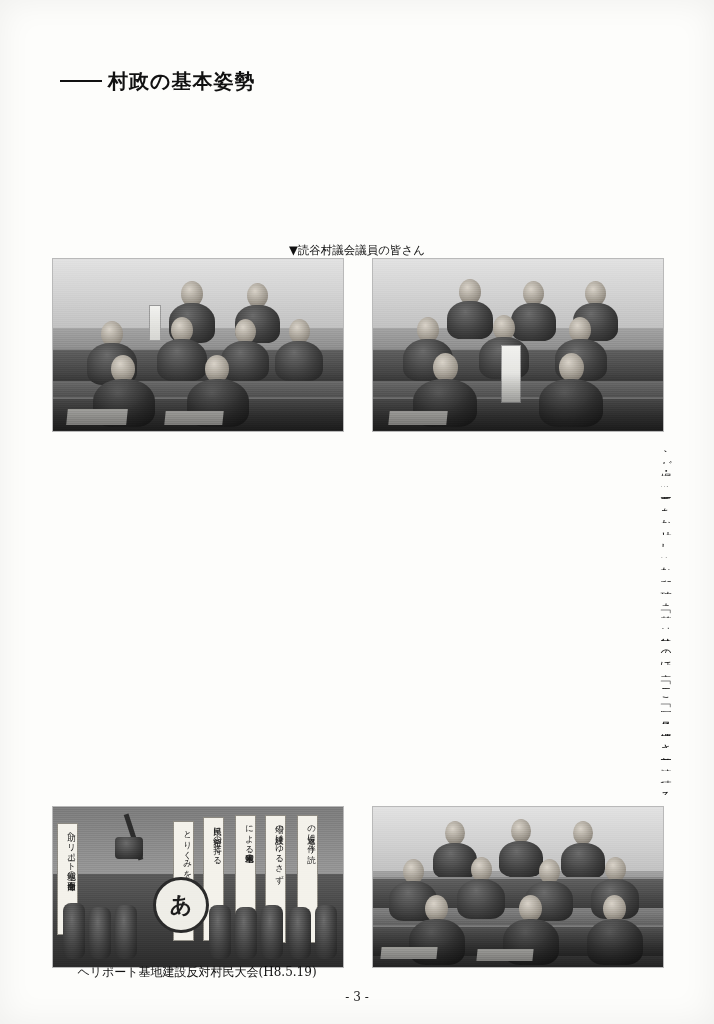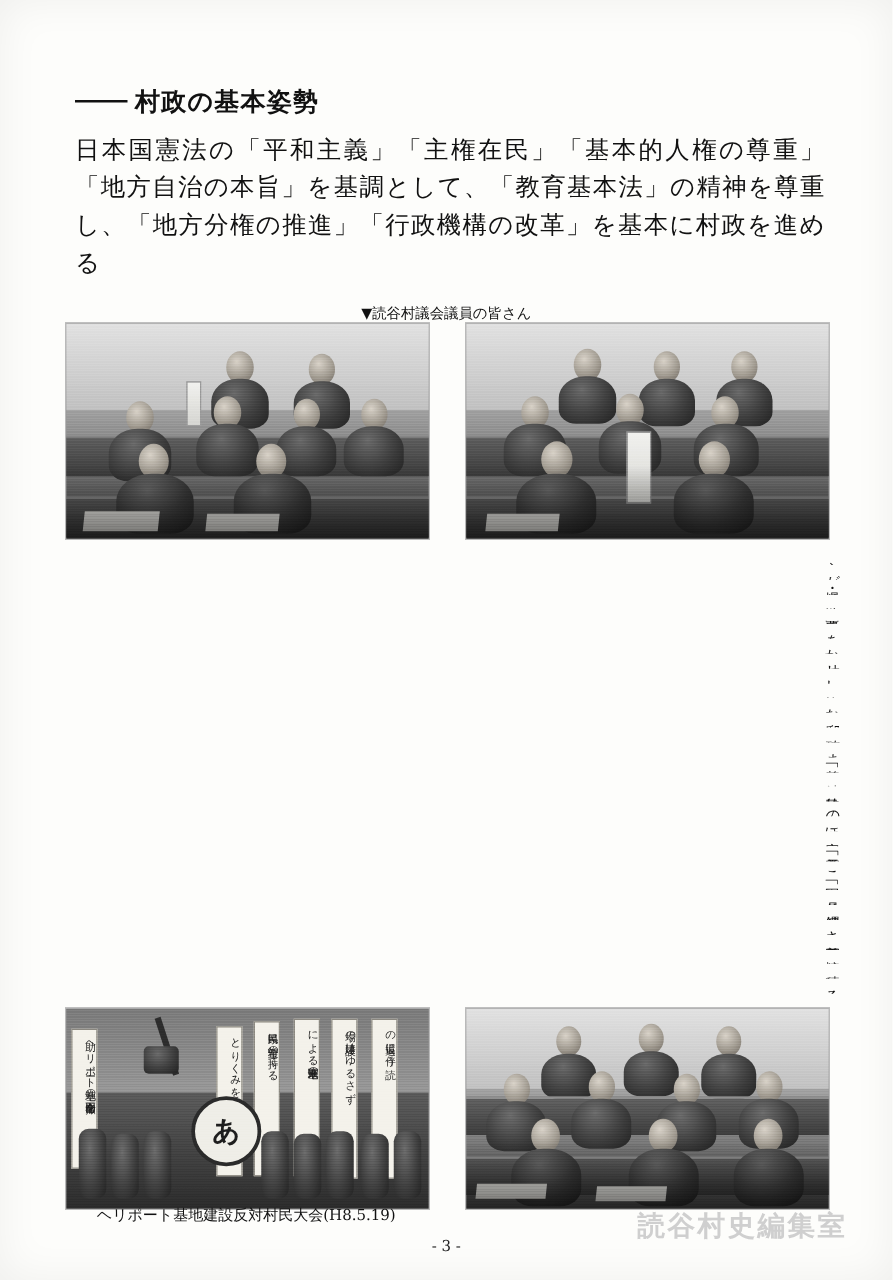--- a/index.html
+++ b/index.html
@@ -189,21 +189,20 @@
 </head>
 <body>
 
 <div class="page">
 
   <div class="heading-wrap">
     <div class="heading-line">
       <span class="heading-rule"></span>
       <span class="heading-title">村政の基本姿勢</span>
     </div>
-    <div class="lead">日本国憲法の「平和主義」「主権在民」「基本的人権の尊重」「地方自治の本旨」を基調として、「教育基本法」の精神を尊重し、「地方分権の推進」「行政機構の改革」を基本に村政を進める</div>
   </div>
 
   <div class="caption-top">▼読谷村議会議員の皆さん</div>
 
   <div class="photo photo-1">
     <div class="ph-bg"></div>
     <div class="ph-wall"></div>
 
     <div class="ph-head" style="left:128px;top:22px;width:22px;height:26px;"></div>
     <div class="ph-person" style="left:116px;top:44px;width:46px;height:40px;"></div>
@@ -361,16 +360,15 @@
 
     <div class="ph-paper" style="left:8px;top:140px;width:56px;height:12px;"></div>
     <div class="ph-paper" style="left:104px;top:142px;width:56px;height:12px;"></div>
     <div class="ph-dark-bottom"></div>
     <div class="ph-grain"></div>
   </div>
 
   <div class="caption-3">ヘリポート基地建設反対村民大会(H8.5.19)</div>
 
   <div class="page-number">- 3 -</div>
-  <div class="watermark">読谷村史編集室</div>
 
   <div class="edge-shadow"></div>
 </div>
 
 </body></html>

